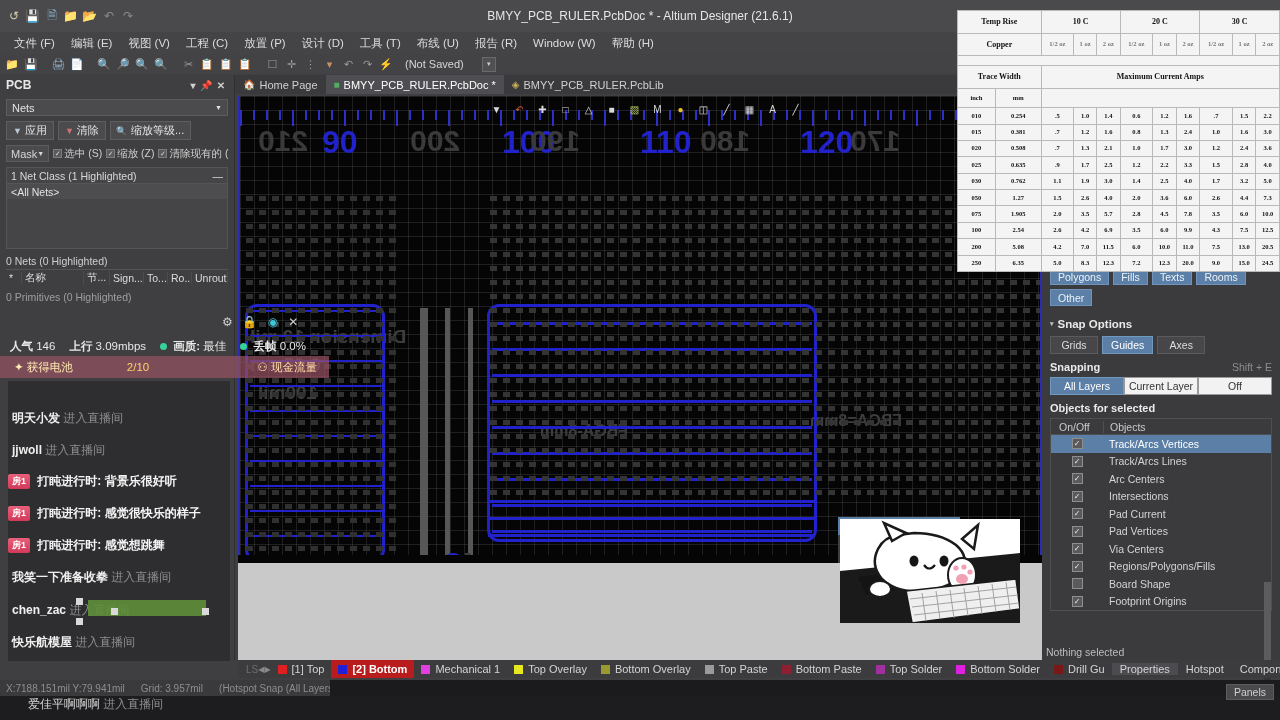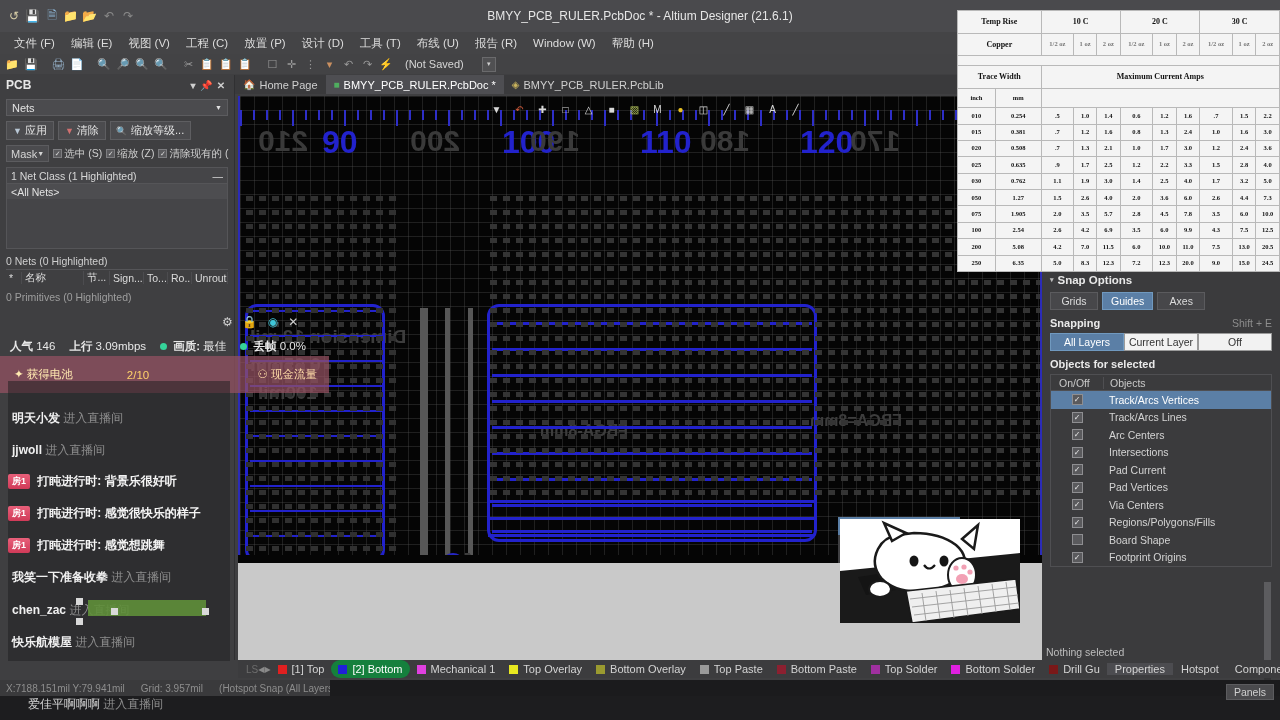--- a/index.html
+++ b/index.html
@@ -179,21 +179,21 @@
 
   
   .obs { position:absolute; left:0px; top:315px; width:330px; height:405px; z-index:14; }
   .obsbar { position:absolute; left:222px; top:0px; display:flex; gap:10px; align-items:center; }
   .obsbar span { font-size:12px; color:#cfcfcf; }
   .obsbar span.cy { color:#3fc6d8; }
   .stats { position:absolute; left:10px; top:24px; width:310px; display:flex; align-items:center;
     gap:14px; font-size:11.5px; color:#e8e8e8; }
   .dot { width:7px; height:7px; border-radius:50%; background:#35d39a; display:inline-block;
     margin-right:3px; }
-  .taskbar { position:absolute; left:0; top:41px; width:329px; height:37px;
+  .taskbar { position:absolute; left:0; top:41px; width:329px; height:22px;
     background:rgba(150,82,98,.72); display:flex; align-items:center; }
   .taskbar .t1 { margin-left:14px; font-size:11.5px; color:#ffe9b0; }
   .taskbar .t2 { margin-left:54px; font-size:11.5px; color:#ffd36a; }
   .taskbar .t3 { margin-left:auto; margin-right:12px; font-size:11.5px; color:#ffdca8; }
   .chatbox { position:absolute; left:8px; top:66px; width:222px; height:280px;
     background:rgba(30,30,32,.52); }
   .chatmsg { position:absolute; left:12px; font-size:12px; white-space:nowrap; }
   .chatmsg .u { color:#f0f0f0; font-weight:bold; }
   .chatmsg .a { color:#8f8f8f; }
   .chatmsg .badge { display:inline-block; background:linear-gradient(#e8607a,#d03a58);
@@ -209,21 +209,21 @@
   .lastmsg2 { position:absolute; left:28px; top:696px; font-size:12px; z-index:15; white-space:nowrap; }
 
   
   .layerbar { position:absolute; left:238px; top:660px; width:1042px; height:18px;
     background:#3c3c3e; display:flex; align-items:center; }
   .lsw { width:20px; height:10px; background:#1a1ab0; margin-left:4px; }
   .lstxt { font-size:10px; color:#6d6d6d; margin-left:4px; }
   .lnav { width:14px; text-align:center; font-size:8px; color:#8a8a8a; }
   .ltab { display:flex; align-items:center; gap:5px; padding:0 7px; font-size:11px;
     color:#d4d4d4; height:18px; white-space:nowrap; }
-  .ltab.sel { background:#15803d; color:#ffffff; font-weight:normal;border-radius:9px; }
+  .ltab.sel { background:#b91c1c; color:#ffffff; font-weight:bold; }
   .ltab i { width:9px; height:9px; display:inline-block; }
   .panbtn { font-size:11px; color:#d4d4d4; padding:0 8px; }
   .panbtn.sel { background:#4c4c50; }
 
   
   .statusbar { position:absolute; left:0; top:680px; width:1280px; height:16px;
     background:#3a3a3c; display:flex; align-items:center; font-size:10px; color:#8d8d8d; gap:16px;
     padding-left:6px; }
   .panels { position:absolute; right:6px; top:684px; font-size:10.5px; color:#cfcfcf;
     background:#4a4a4d; border:1px solid #5c5c5f; padding:1px 7px; }
@@ -1812,20 +1812,27 @@
           <path d="M110,71 L114,99"></path>
         <path d="M124,69 L128,97"></path>
           <path d="M138,67 L142,95"></path>
           <path d="M152,65 L156,93"></path>
         <path d="M166,63 L170,91"></path>
       </g>
     </svg>
   </div>
 
   <div class="rpanel">
+    <div class="rchips">
+      <div class="chip">Polygons</div>
+      <div class="chip">Fills</div>
+      <div class="chip">Texts</div>
+      <div class="chip">Rooms</div>
+      <div class="chip">Other</div>
+    </div>
 
     <div class="rsec">
       <span class="car">▾</span>
       <span>Snap Options</span>
     </div>
 
     <div class="rsnapbtns">
       <div class="sbtn">Grids</div>
       <div class="sbtn on">Guides</div>
       <div class="sbtn">Axes</div>

